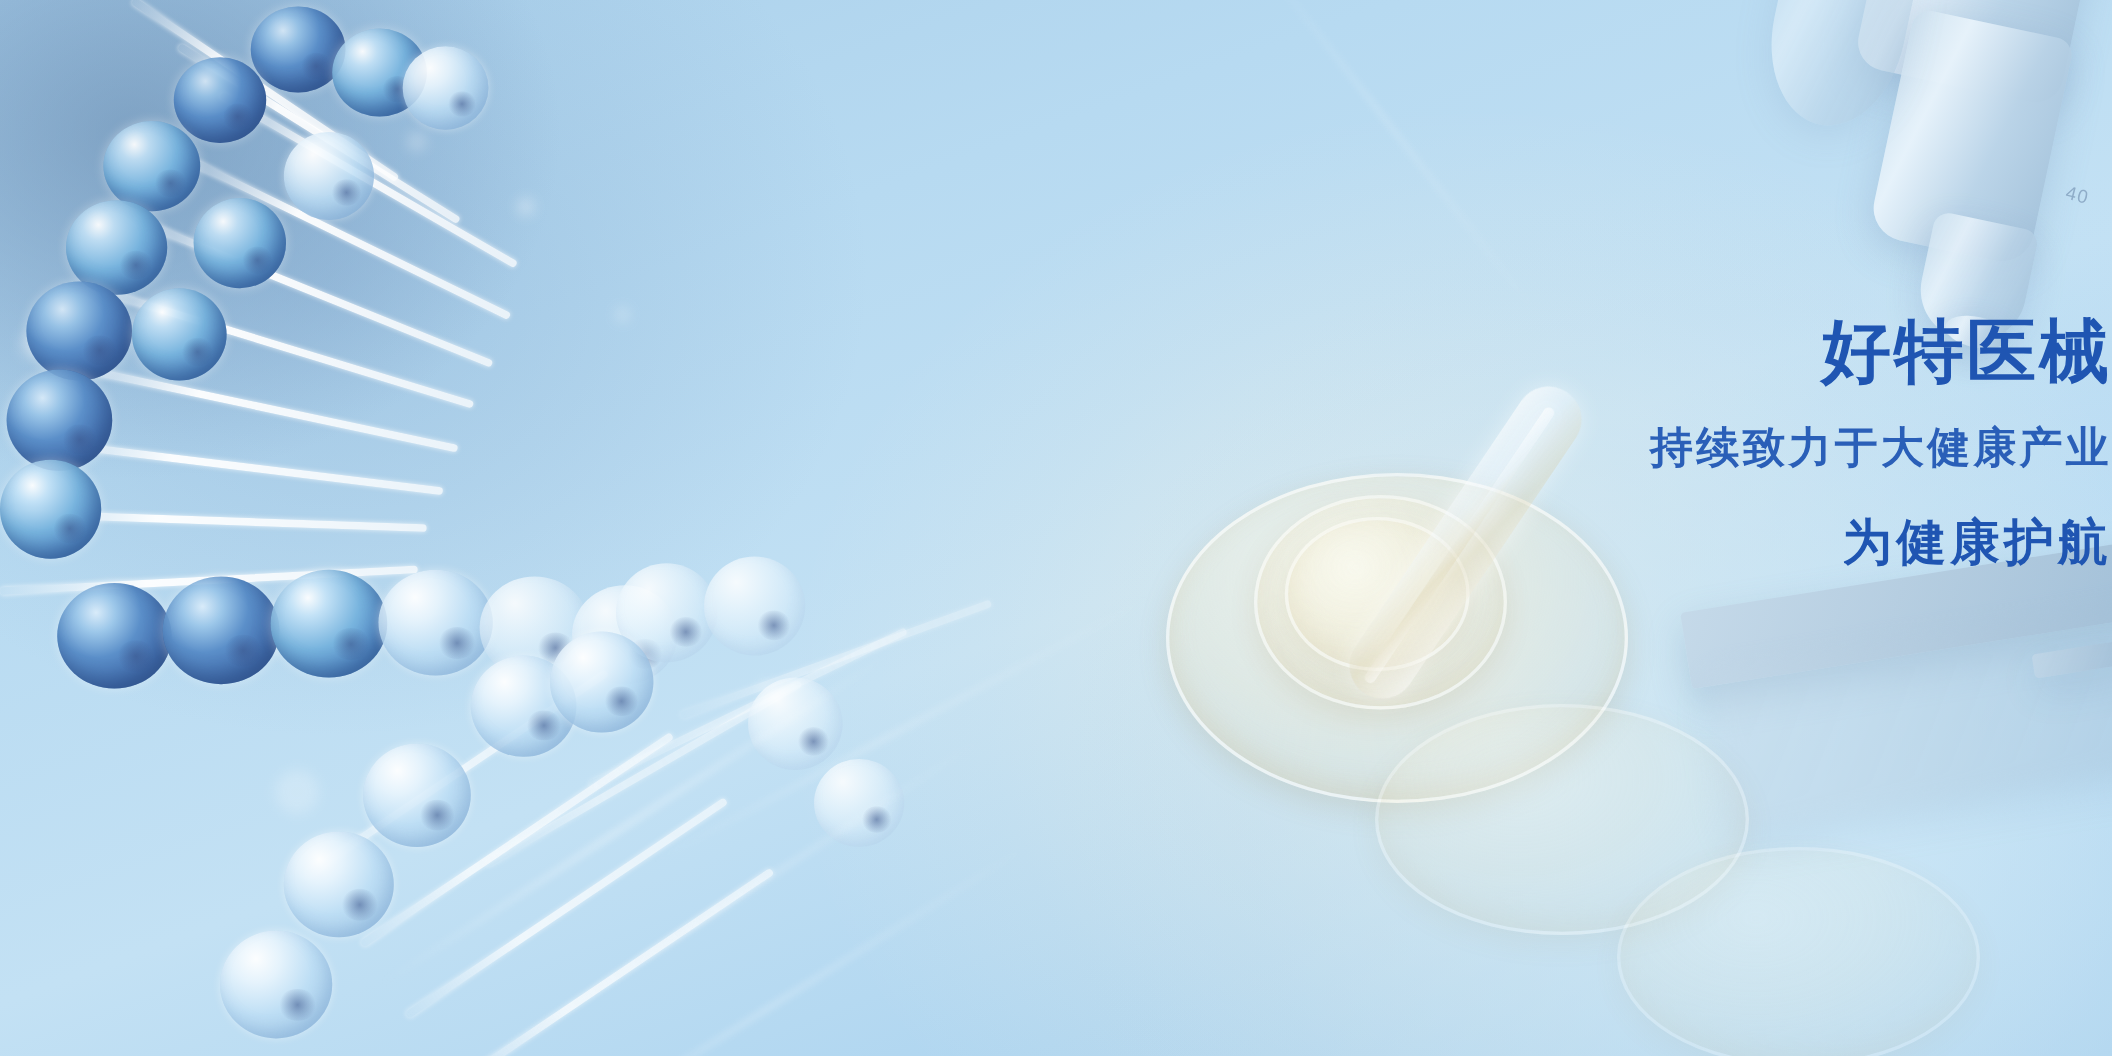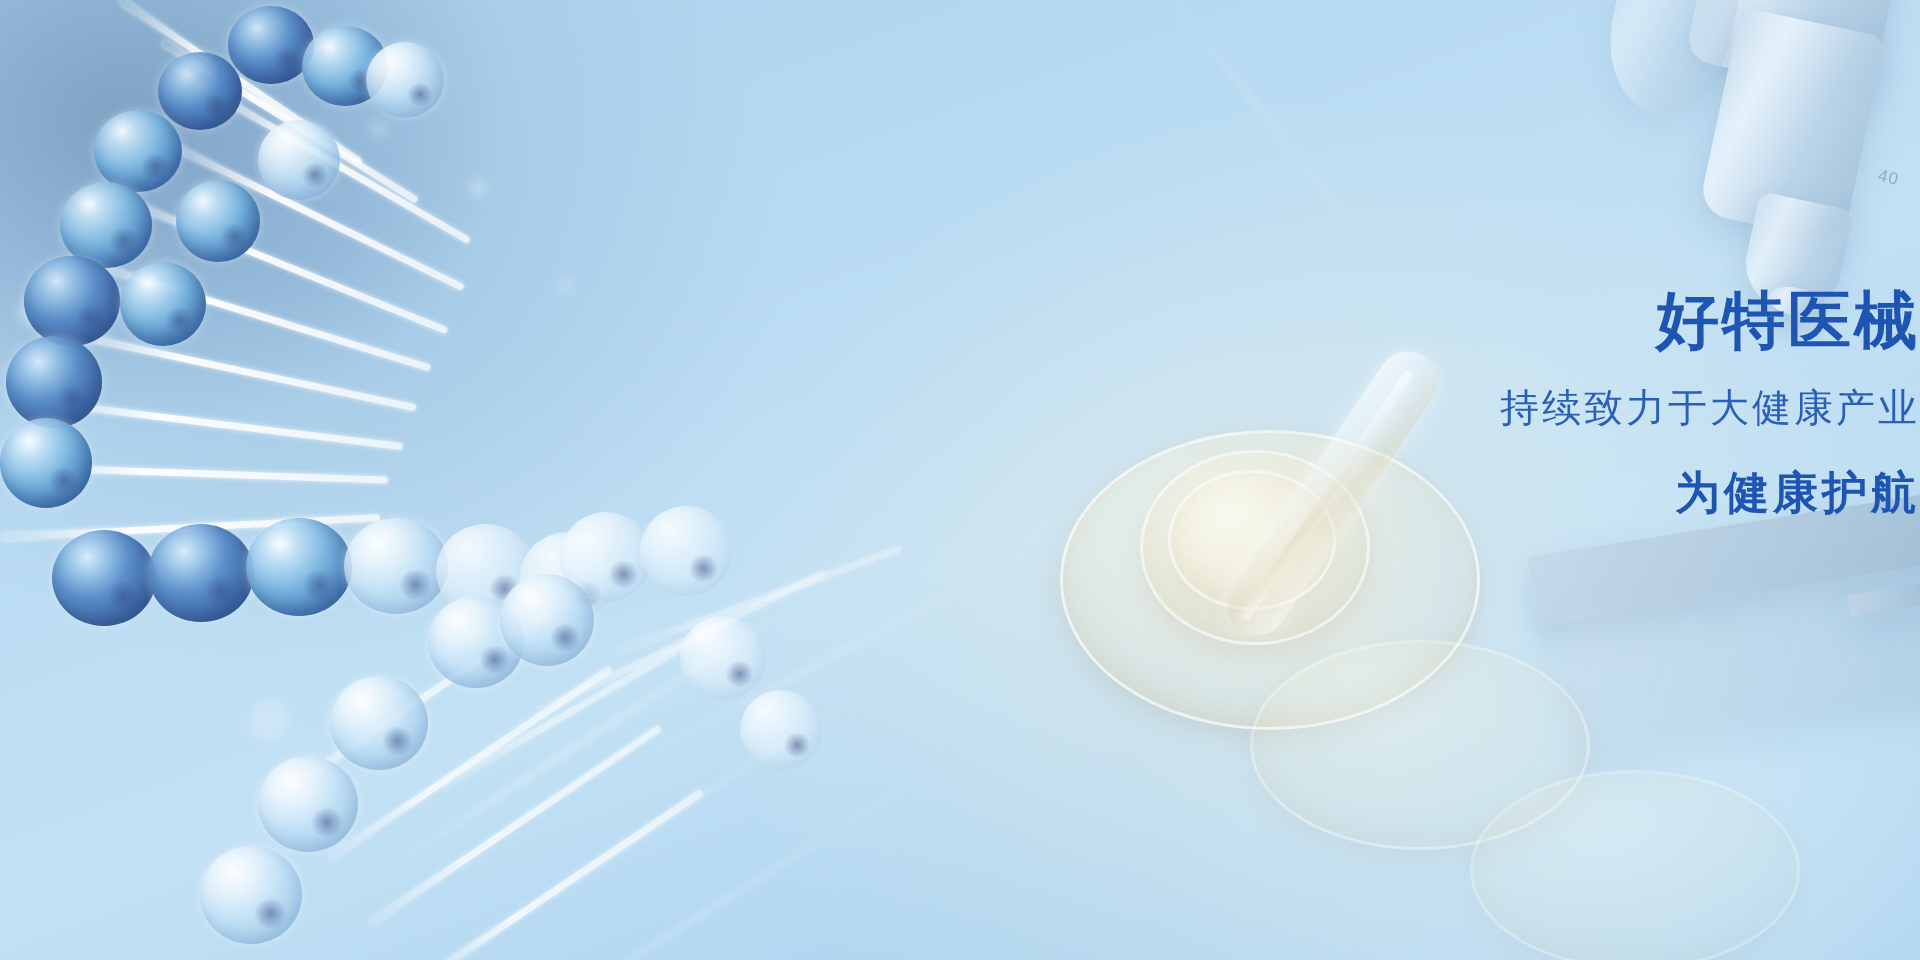--- a/index.html
+++ b/index.html
@@ -106,21 +106,21 @@
   #title {
     font-size:63px;
     font-weight:bold;
     color:#1f55b2;
     letter-spacing:3px;
     line-height:1.1;
   }
   #subtitle {
     margin-top:30px;
     font-size:39px;
-    font-weight:normal;
+    font-weight:bold;
     color:#2a5fb8;
     letter-spacing:3px;
     line-height:1.2;
   }
   #tagline {
     margin-top:34px;
     font-size:45px;
     font-weight:bold;
     color:#1f55b2;
     letter-spacing:4px;

